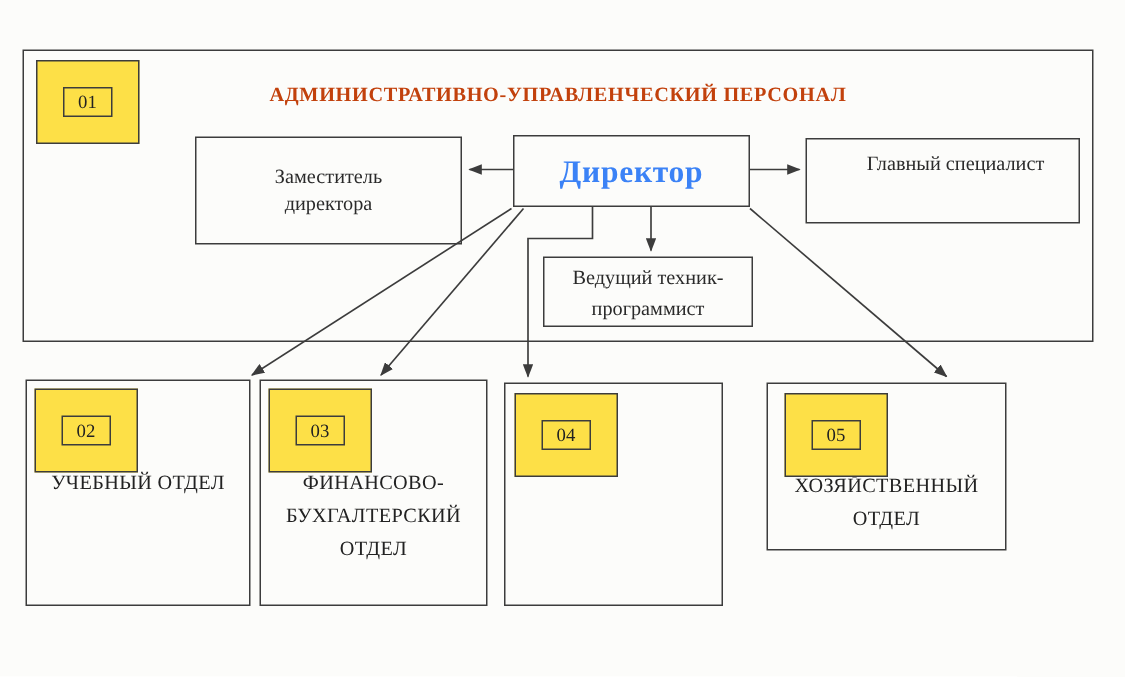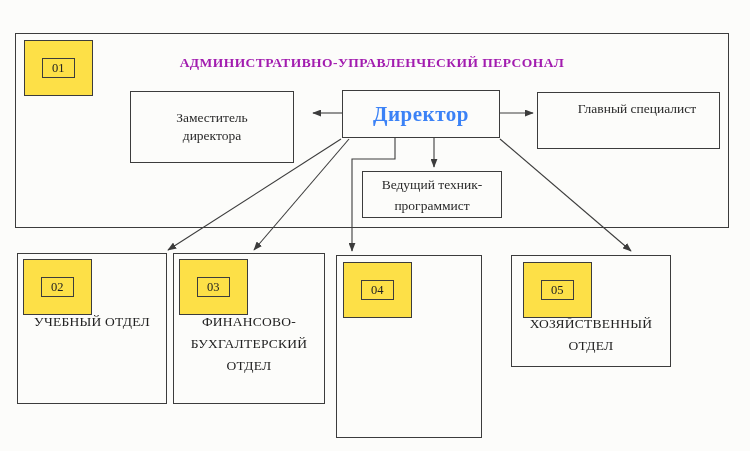--- a/index.html
+++ b/index.html
@@ -10,21 +10,21 @@
     color:#2a2a2a;overflow:hidden;
   }
   .box{
     position:absolute;box-sizing:border-box;
     border:1.5px solid #3c3c3c;background:#fcfcfa;
   }
   .wires{position:absolute;left:0;top:0;z-index:6;pointer-events:none;}
 
   .unit-title{
     position:absolute;left:0;right:0;top:21px;text-align:center;
-    font-weight:bold;font-size:13.5px;letter-spacing:.45px;color:#a21caf;
+    font-weight:bold;font-size:13.5px;letter-spacing:.45px;color:#c2410c;
   }
 
   .badge{
     position:absolute;border:1.3px solid #3c3c3c;background:#fde047;
     padding:17px;z-index:4;
   }
   .badge-inner{
     border:1.1px solid #3c3c3c;padding:0 9px;
     font-size:12.5px;line-height:18px;text-align:center;color:#222;
   }
@@ -67,21 +67,21 @@
     </g>
   </svg>
 
   <div class="box" style="left:15px;top:33px;width:714px;height:195px;z-index:1;">
     <div class="badge" style="left:8px;top:6px;">
       <div class="badge-inner">01</div>
     </div>
     <div class="unit-title">АДМИНИСТРАТИВНО-УПРАВЛЕНЧЕСКИЙ ПЕРСОНАЛ</div>
   </div>
 
-  <div class="box node" style="left:130px;top:91px;width:164px;height:72px;">Заместитель
+  <div class="box node" style="left:130px;top:91px;width:178px;height:72px;">Заместитель
 директора</div>
 
   <div class="box node node-director" style="left:342px;top:90px;width:158px;height:48px;">Директор</div>
 
   <div class="box node node-chief" style="left:537px;top:92px;width:183px;height:57px;padding-left:17px;">Главный специалист</div>
 
   <div class="box node node-lead" style="left:362px;top:171px;width:140px;height:47px;">Ведущий техник-
 программист</div>
 
   <div class="box dept" style="left:17px;top:253px;width:150px;height:151px;">
@@ -93,21 +93,21 @@
 
   <div class="box dept" style="left:173px;top:253px;width:152px;height:151px;">
     <div class="badge" style="left:5px;top:5px;">
       <div class="badge-inner">03</div>
     </div>
     <div class="dept-name">ФИНАНСОВО-
 БУХГАЛТЕРСКИЙ
 ОТДЕЛ</div>
   </div>
 
-  <div class="box dept" style="left:336px;top:255px;width:146px;height:183px;">
+  <div class="box dept" style="left:336px;top:255px;width:146px;height:149px;">
     <div class="badge" style="left:6px;top:6px;">
       <div class="badge-inner">04</div>
     </div>
   </div>
 
   <div class="box dept" style="left:511px;top:255px;width:160px;height:112px;">
     <div class="badge" style="left:11px;top:6px;">
       <div class="badge-inner">05</div>
     </div>
     <div class="dept-name">ХОЗЯЙСТВЕННЫЙ

